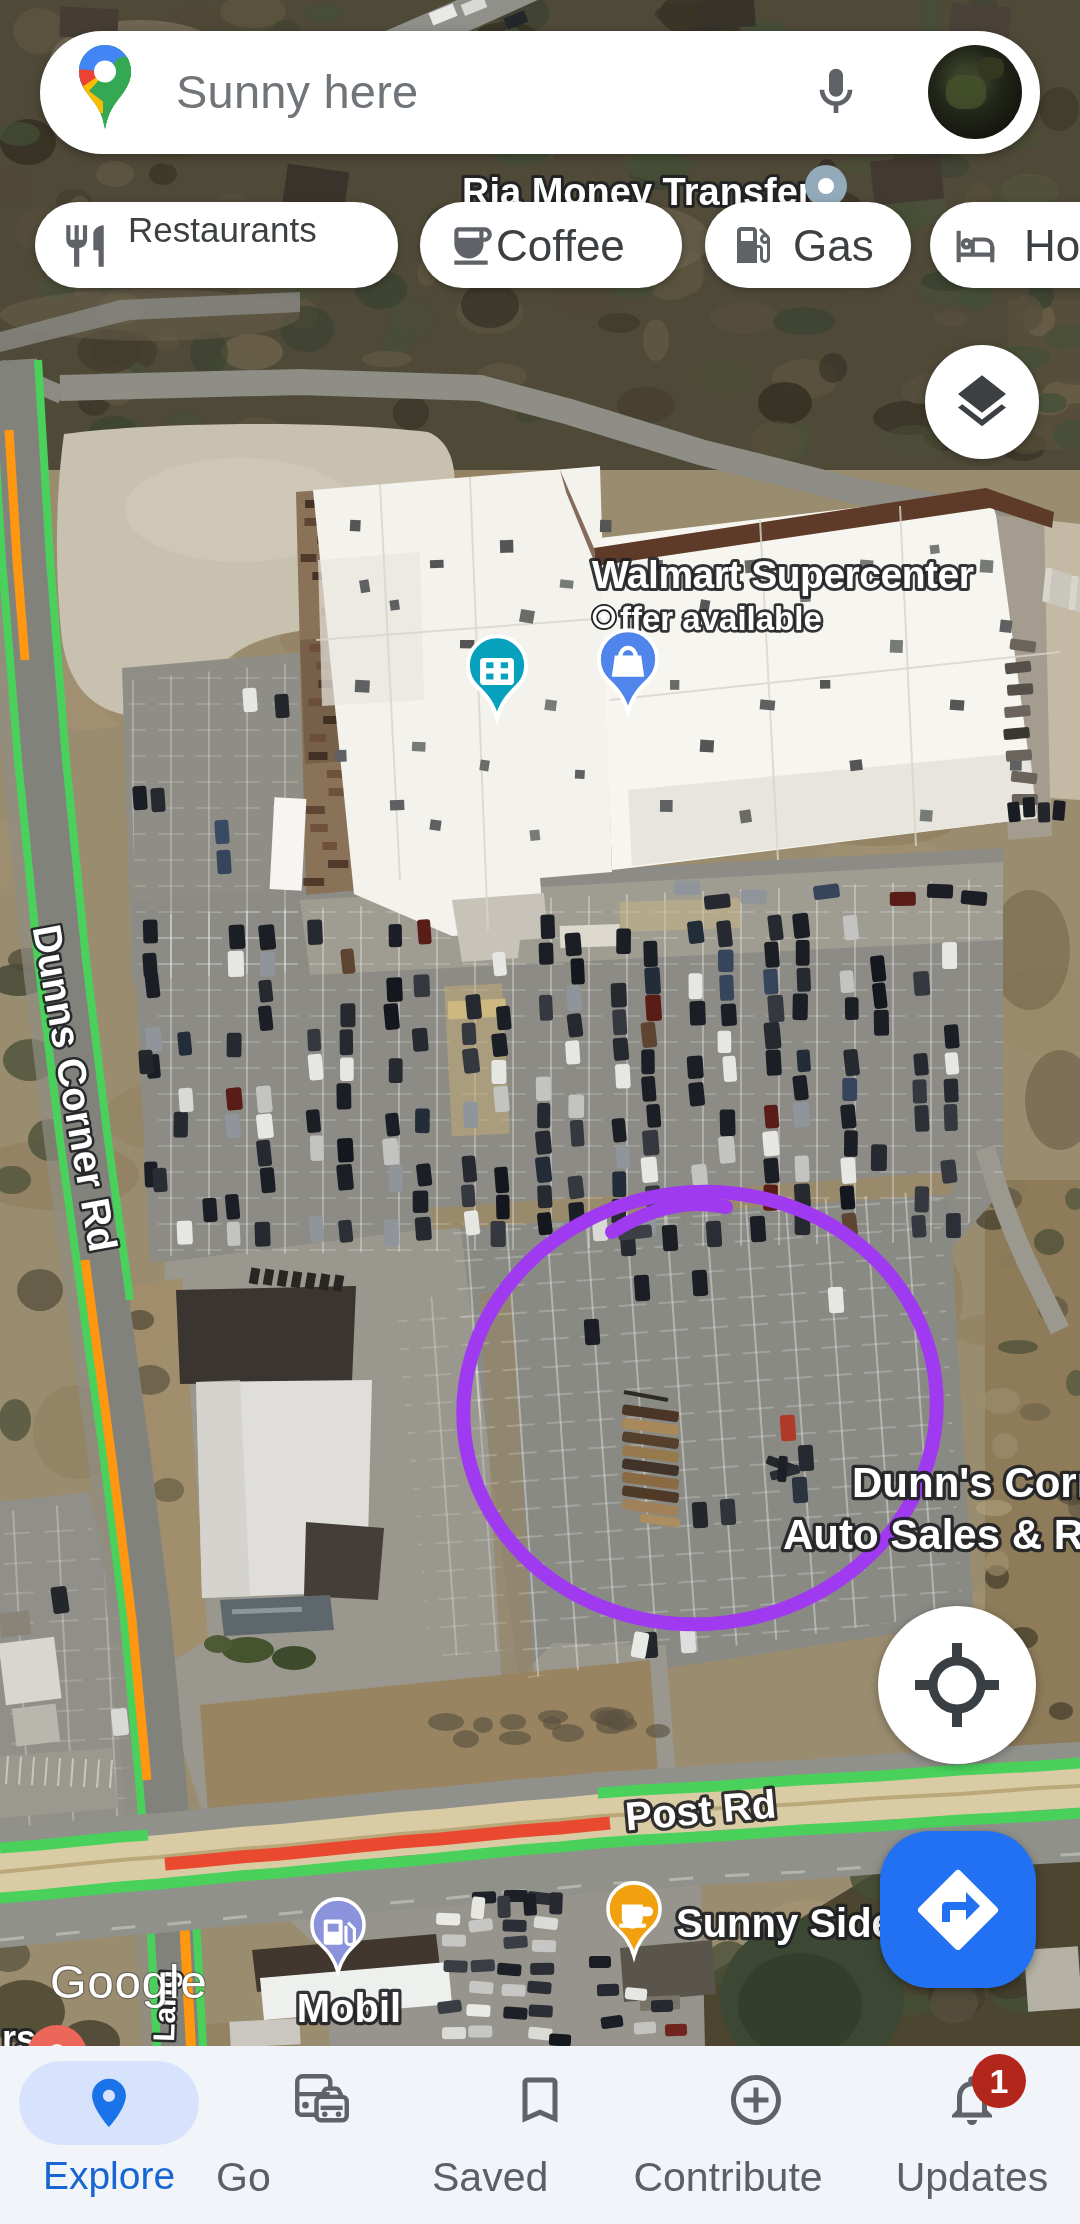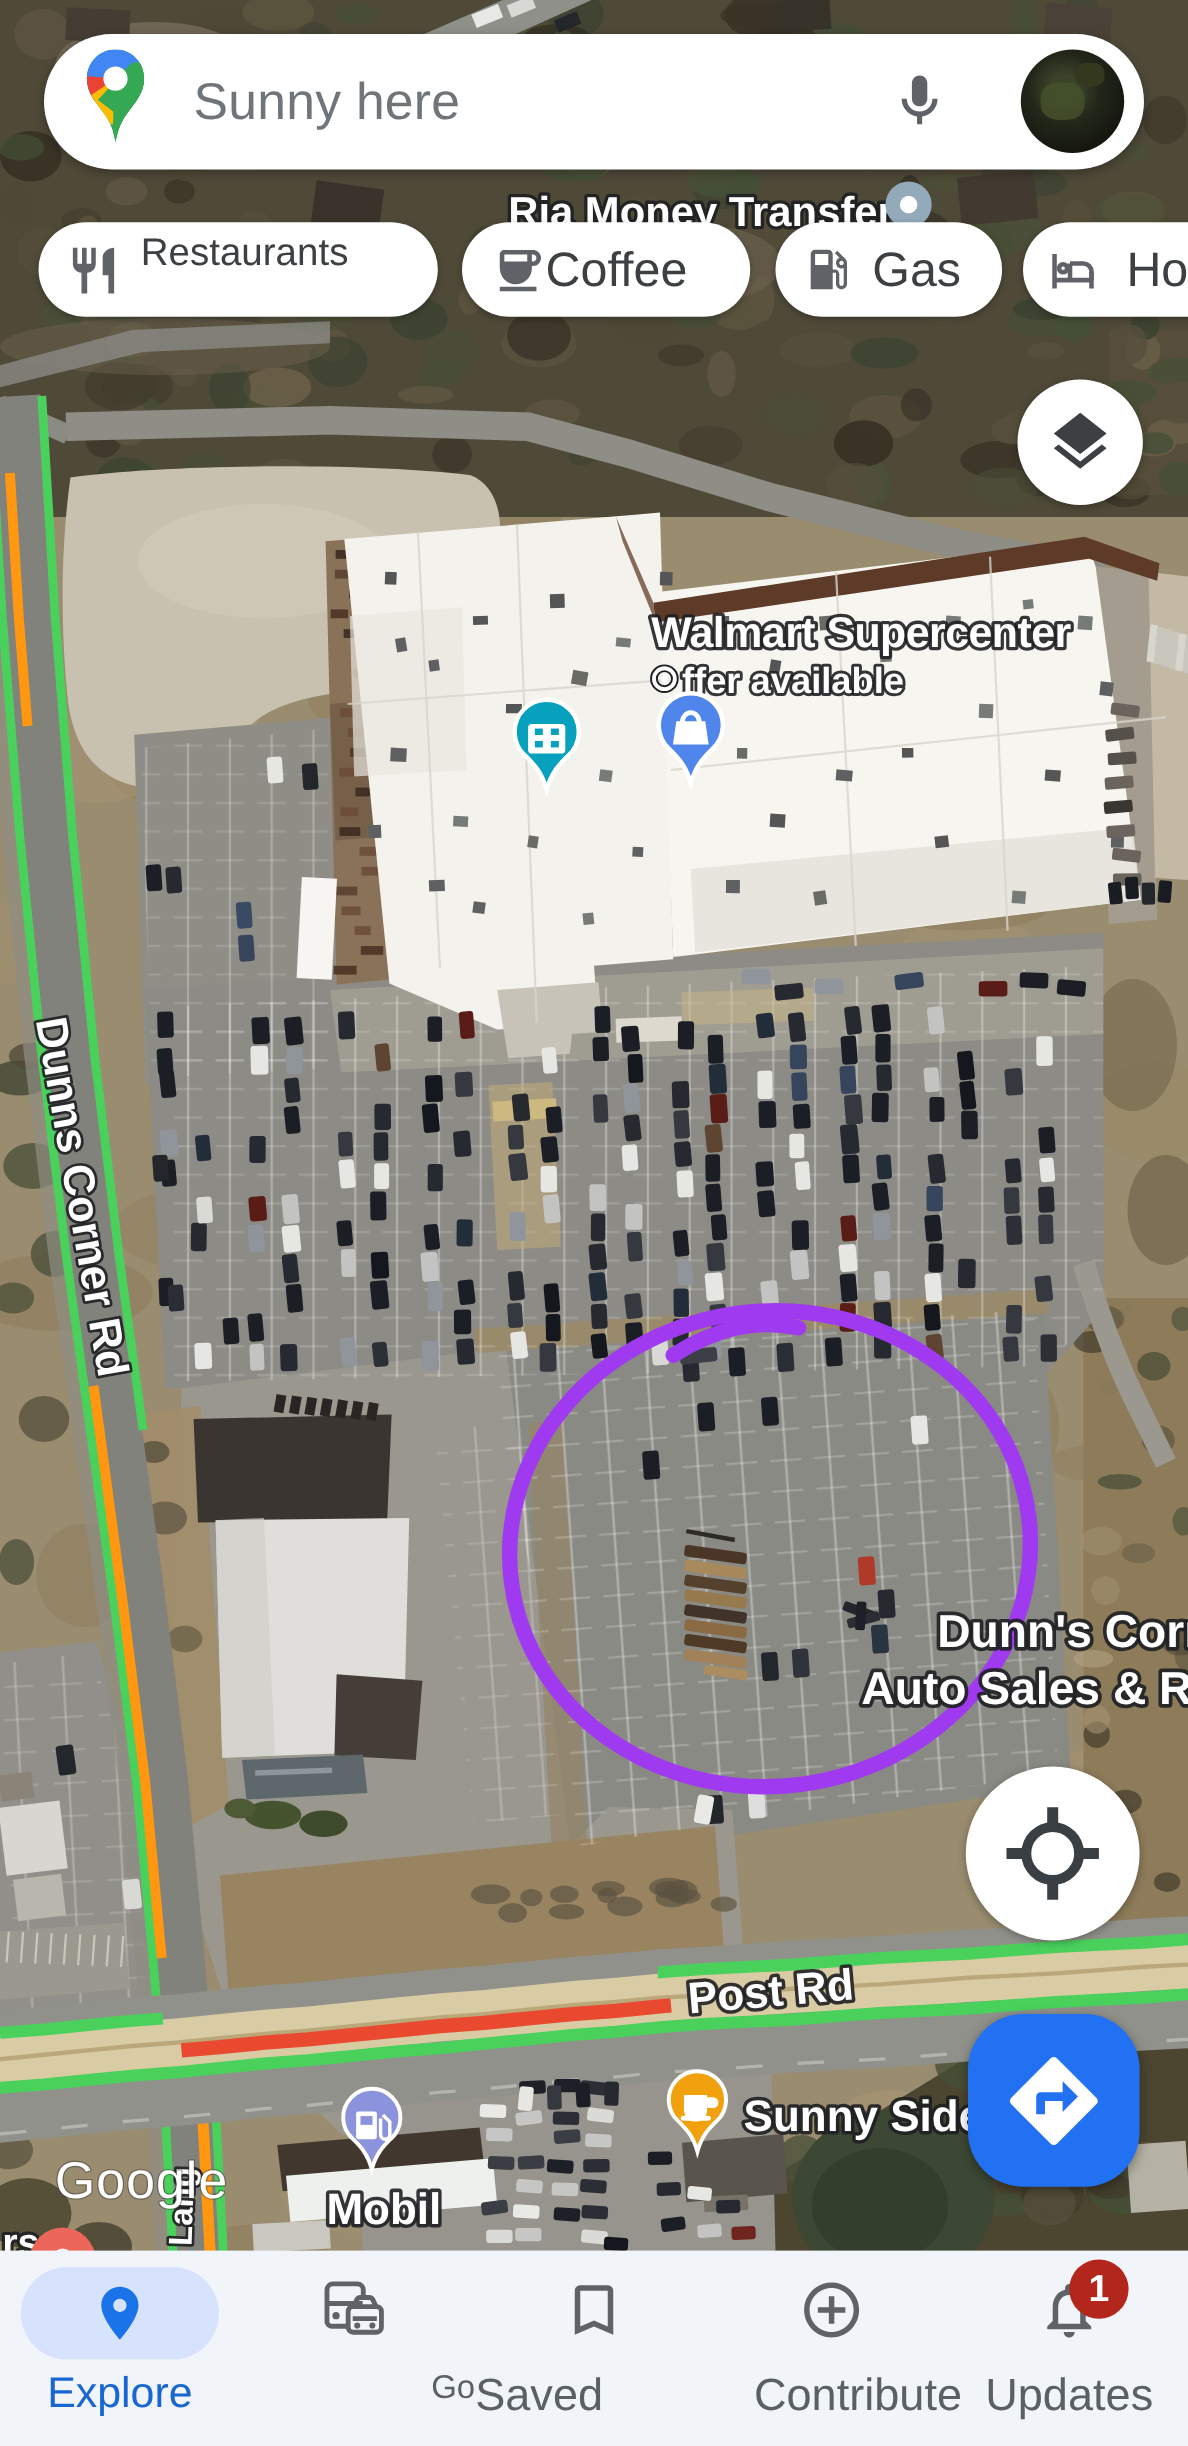--- a/index.html
+++ b/index.html
@@ -1111,32 +1111,32 @@
 <circle cx="6" cy="13.5" r="1.2" fill="#5f6368" stroke="none"></circle>
 <path d="M3.2 9.5 h11.6"></path>
 <rect x="10" y="10.5" width="11" height="8.5" rx="1.6"></rect>
 <path d="M11.5 14.5 h8"></path>
 <circle cx="13" cy="16.8" r="1" fill="#5f6368" stroke="none"></circle>
 <circle cx="18" cy="16.8" r="1" fill="#5f6368" stroke="none"></circle>
 <path d="M11.8 10.5 l1,-2.2 a1.4,1.4 0 0 1 1.3,-0.8 h2.8 a1.4,1.4 0 0 1 1.3,0.8 l1,2.2"></path>
 </g>
   </svg>
 
-<div style="position:absolute;left:216px;top:2154px;width:216px;text-align:right;font-size:30px;color:#5b6065">Go</div>
+<div style="position:absolute;left:216px;top:2154px;width:216px;text-align:left;font-size:41px;color:#5b6065">Go</div>
 
 <svg width="60" height="60" viewBox="0 0 24 24" style="position:absolute;left:510px;top:2070px">
 <path d="M17 3H7c-1.1 0-2 .9-2 2v16l7-3 7 3V5c0-1.1-.9-2-2-2zm0 15l-5-2.18L7 18V5h10v13z" fill="#5f6368"></path>
   </svg>
 
 <div style="position:absolute;left:432px;top:2154px;width:216px;text-align:left;font-size:41px;color:#5b6065">Saved</div>
 
 <svg width="60" height="60" viewBox="0 0 24 24" style="position:absolute;left:726px;top:2070px">
 <path d="M13 7h-2v4H7v2h4v4h2v-4h4v-2h-4V7zm-1-5C6.48 2 2 6.48 2 12s4.48 10 10 10 10-4.48 10-10S17.52 2 12 2zm0 18c-4.41 0-8-3.59-8-8s3.59-8 8-8 8 3.59 8 8-3.59 8-8 8z" fill="#5f6368"></path>
   </svg>
 
-<div style="position:absolute;left:672px;top:2154px;width:216px;text-align:center;font-size:41px;color:#5b6065">Contribute</div>
+<div style="position:absolute;left:620px;top:2154px;width:216px;text-align:center;font-size:41px;color:#5b6065">Contribute</div>
 
 <svg width="60" height="60" viewBox="0 0 24 24" style="position:absolute;left:942px;top:2070px">
 <path d="M12 22c1.1 0 2-.9 2-2h-4c0 1.1.89 2 2 2zm6-6v-5c0-3.07-1.64-5.64-4.5-6.32V4c0-.83-.67-1.5-1.5-1.5s-1.5.67-1.5 1.5v.68C7.63 5.36 6 7.92 6 11v5l-2 2v1h16v-1l-2-2zm-2 1H8v-6c0-2.48 1.51-4.5 4-4.5s4 2.02 4 4.5v6z" fill="#5f6368"></path>
   </svg>
 
 <div style="position:absolute;left:972px;top:2054px;width:54px;height:54px;background:#b3261c;border-radius:50%;color:#fff;font-size:34px;font-weight:bold;text-align:center;line-height:54px">1</div>
 
 <div style="position:absolute;left:864px;top:2154px;width:216px;text-align:center;font-size:41px;color:#5b6065">Updates</div>
 </body></html>

